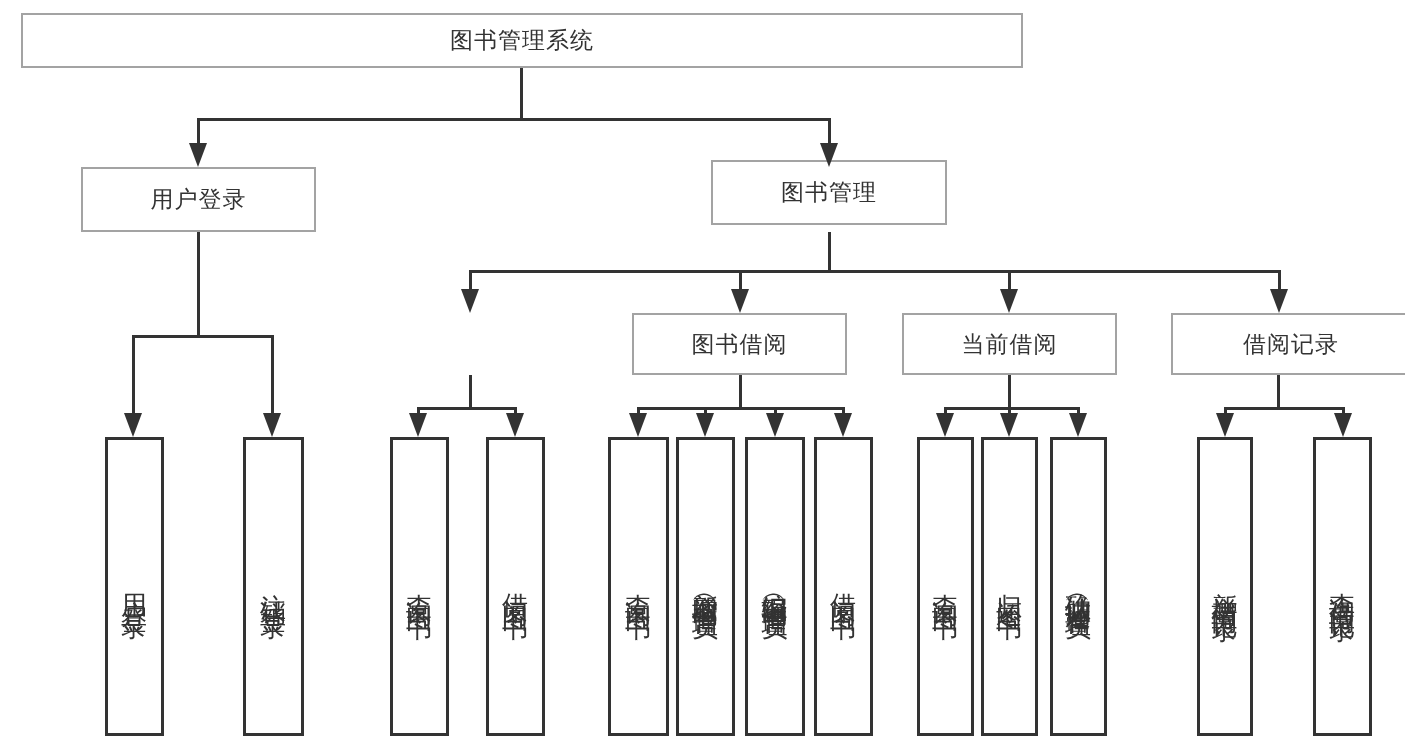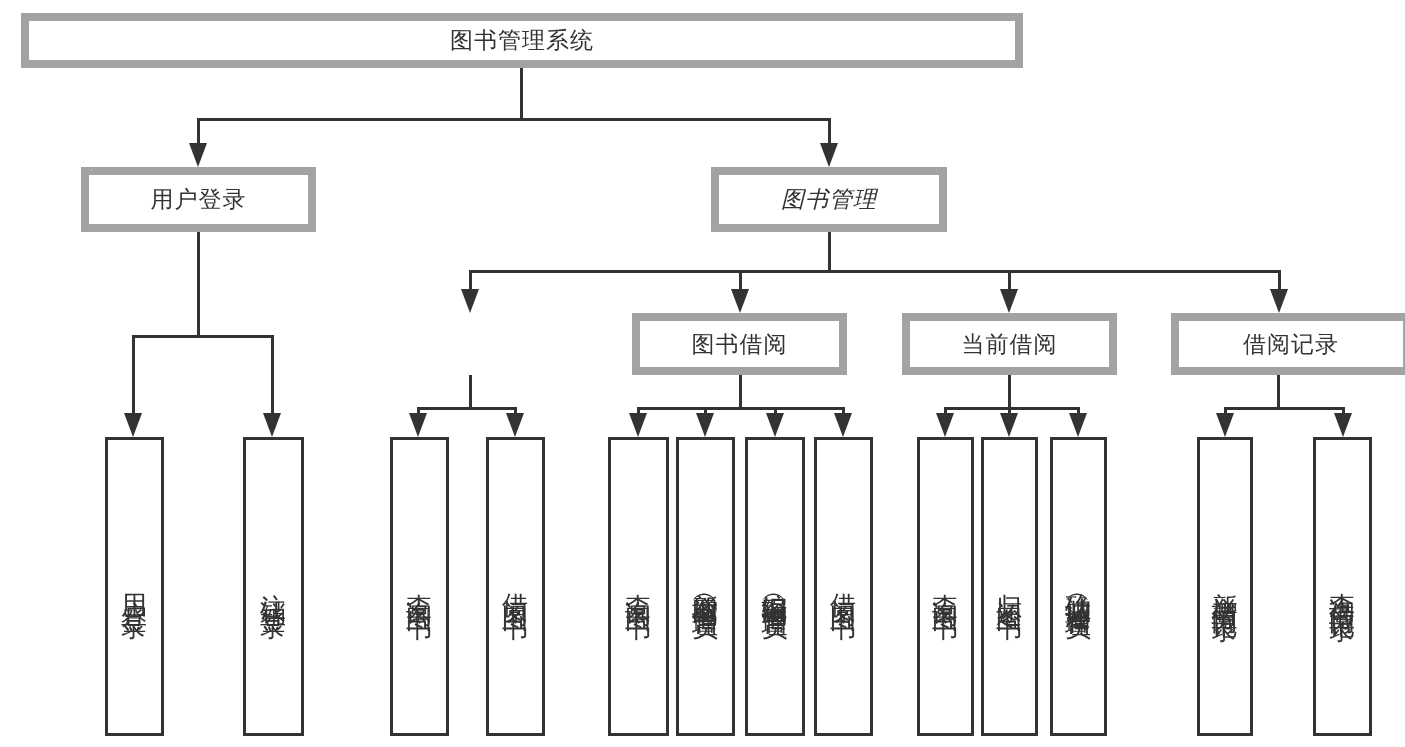--- a/index.html
+++ b/index.html
@@ -1,21 +1,21 @@
 <!DOCTYPE html>
 <html><head>
 <meta charset="utf-8">
 <style>
   html,body{margin:0;padding:0;background:#ffffff;}
   .canvas{
     position:relative;width:1405px;height:747px;background:#ffffff;overflow:hidden;
     font-family:"Liberation Sans","DejaVu Sans",sans-serif;color:#333333;
   }
   .box{
-    position:absolute;box-sizing:border-box;border:8px solid #a3a3a3;background:#ffffff;
+    position:absolute;box-sizing:border-box;border:2px solid #a3a3a3;background:#ffffff;
     display:flex;align-items:center;justify-content:center;
     font-size:23px;letter-spacing:1px;white-space:nowrap;
   }
   .vbox{
     position:absolute;box-sizing:border-box;border:3px solid #333333;background:#ffffff;
     display:flex;align-items:center;justify-content:center;
     writing-mode:vertical-rl;text-orientation:mixed;font-size:26px;line-height:1;
   }
   .ls4{letter-spacing:7px;}
   .ls6{letter-spacing:5px;}
@@ -28,21 +28,21 @@
   .wm{position:absolute;right:12px;bottom:4px;font-size:21px;color:#b7bbc3;letter-spacing:1px;}
 </style>
 </head>
 <body>
 
 <div class="canvas">
 
   <div class="box" style="left:21px;top:13px;width:1002px;height:55px;">图书管理系统</div>
 
   <div class="box" style="left:81px;top:167px;width:235px;height:65px;">用户登录</div>
-  <div class="box" style="left:711px;top:167px;width:236px;height:65px;font-style:italic;">图书管理</div>
+  <div class="box" style="left:711px;top:160px;width:236px;height:65px;">图书管理</div>
 
   <div class="box" style="left:902px;top:313px;width:215px;height:62px;">当前借阅</div>
   <div class="box" style="left:632px;top:313px;width:215px;height:62px;">图书借阅</div>
   <div class="box" style="left:1171px;top:313px;width:240px;height:62px;">借阅记录</div>
 
   <div class="vbox ls4" style="left:105px;top:437px;width:59px;height:299px;">用户登录</div>
   <div class="vbox ls4" style="left:243px;top:437px;width:61px;height:299px;">注销登录</div>
 
   <div class="vbox ls4" style="left:390px;top:437px;width:59px;height:299px;">查询图书</div>
   <div class="vbox ls4" style="left:486px;top:437px;width:59px;height:299px;">借阅图书</div>

